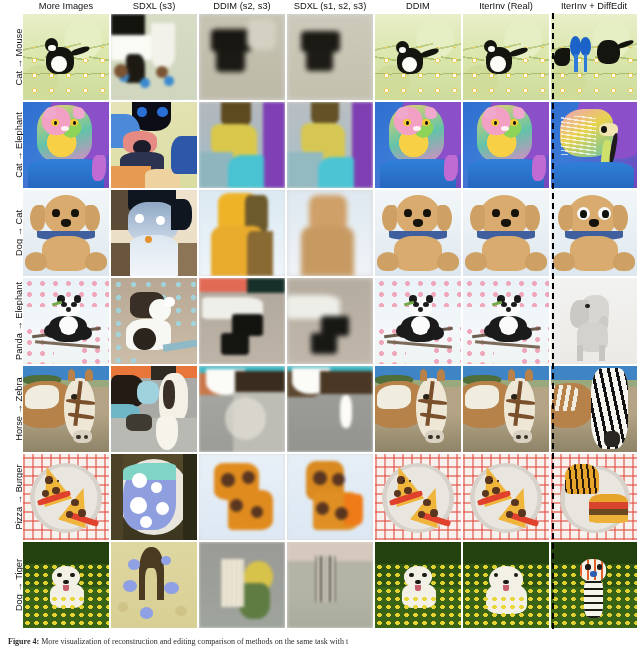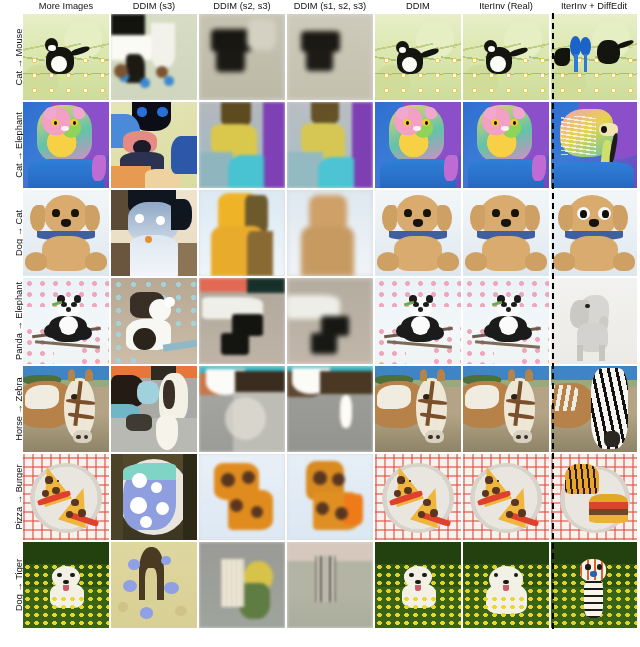--- a/index.html
+++ b/index.html
@@ -116,23 +116,23 @@
   .blurwrap{filter:blur(1.6px);}
   .blurwrap2{filter:blur(2.6px);}
 </style>
 </head>
 <body>
 
 <div id="figure">
 
   <div id="header-row">
       <div class="col-head" style="left: 0px; width: 86px;">More Images</div>
-      <div class="col-head" style="left: 88px; width: 86px;">DDIM (s3)</div>
+      <div class="col-head" style="left: 88px; width: 86px;">SDXL (s3)</div>
       <div class="col-head" style="left: 176px; width: 86px;">DDIM (s2, s3)</div>
-      <div class="col-head" style="left: 264px; width: 86px;">DDIM (s1, s2, s3)</div>
+      <div class="col-head" style="left: 264px; width: 86px;">SDXL (s1, s2, s3)</div>
       <div class="col-head" style="left: 352px; width: 86px;">DDIM</div>
       <div class="col-head" style="left: 440px; width: 86px;">IterInv (Real)</div>
       <div class="col-head" style="left: 528px; width: 86px;">IterInv + DiffEdit</div>
     </div>
 
   <div id="labels">
       <div class="row-label" style="left: 13px; top: 100px;">Cat → Mouse</div>
       <div class="row-label" style="left: 13px; top: 188px;">Cat → Elephant</div>
       <div class="row-label" style="left: 13px; top: 276px;">Dog → Cat</div>
       <div class="row-label" style="left: 13px; top: 364px;">Panda → Elephant</div>
@@ -830,14 +830,18 @@
           <div class="layer" style="left: 38%; top: 44%; width: 22%; height: 44%; background: repeating-linear-gradient(0deg, rgb(29, 27, 22) 0px, rgb(29, 27, 22) 2px, transparent 2px, transparent 7px); border-radius: 20% 20% 30% 30%;"></div>
           <div class="layer blob" style="left: 40%; top: 26%; width: 6%; height: 6%; background: rgb(29, 27, 22);"></div>
           <div class="layer blob" style="left: 53%; top: 26%; width: 6%; height: 6%; background: rgb(29, 27, 22);"></div>
           <div class="layer" style="left: 45%; top: 34%; width: 9%; height: 7%; background: rgb(42, 95, 181); border-radius: 40%;"></div>
         </div>
       </div>
     </div>
 
   <div id="divider" style="left: 552px;"></div>
 
+  <div id="caption">
+    <span class="lbl">Figure 4:</span>
+    <span>More visualization of reconstruction and editing comparison of methods on the same task with t</span>
+  </div>
 
 </div>
 
 </body></html>

